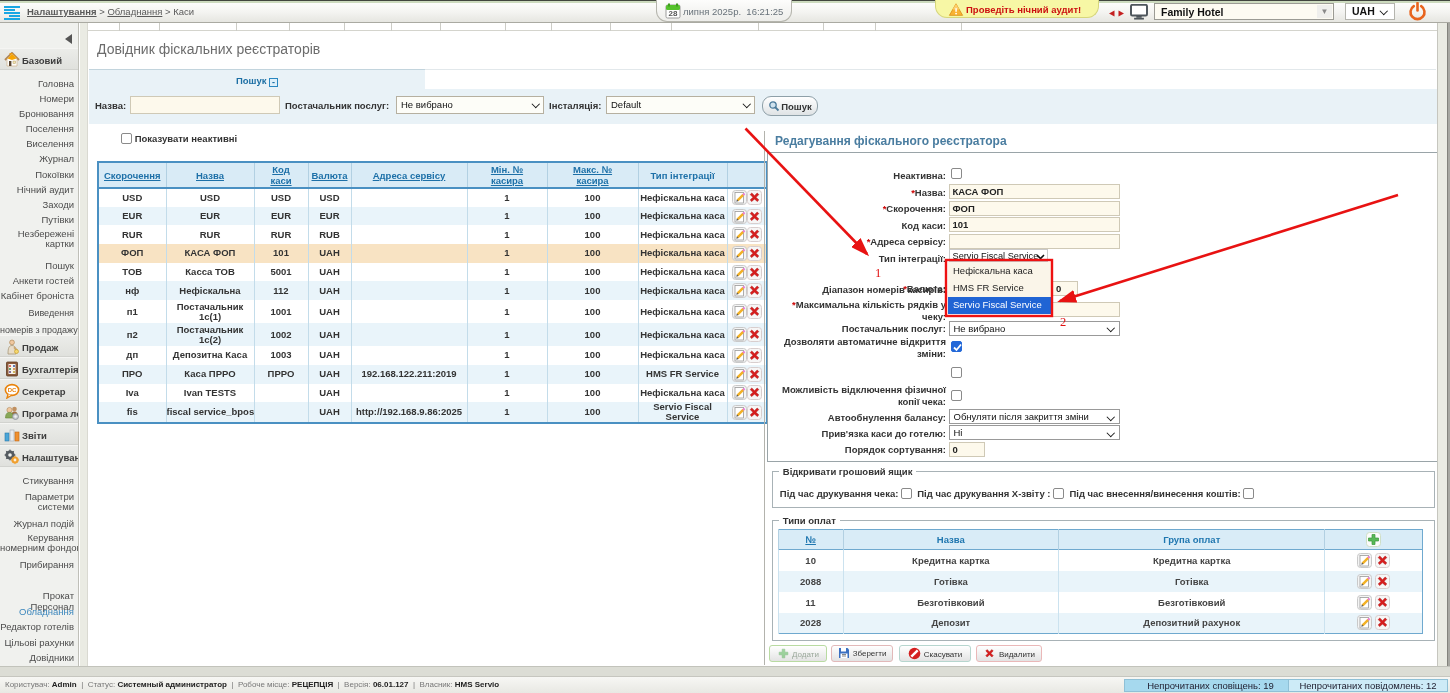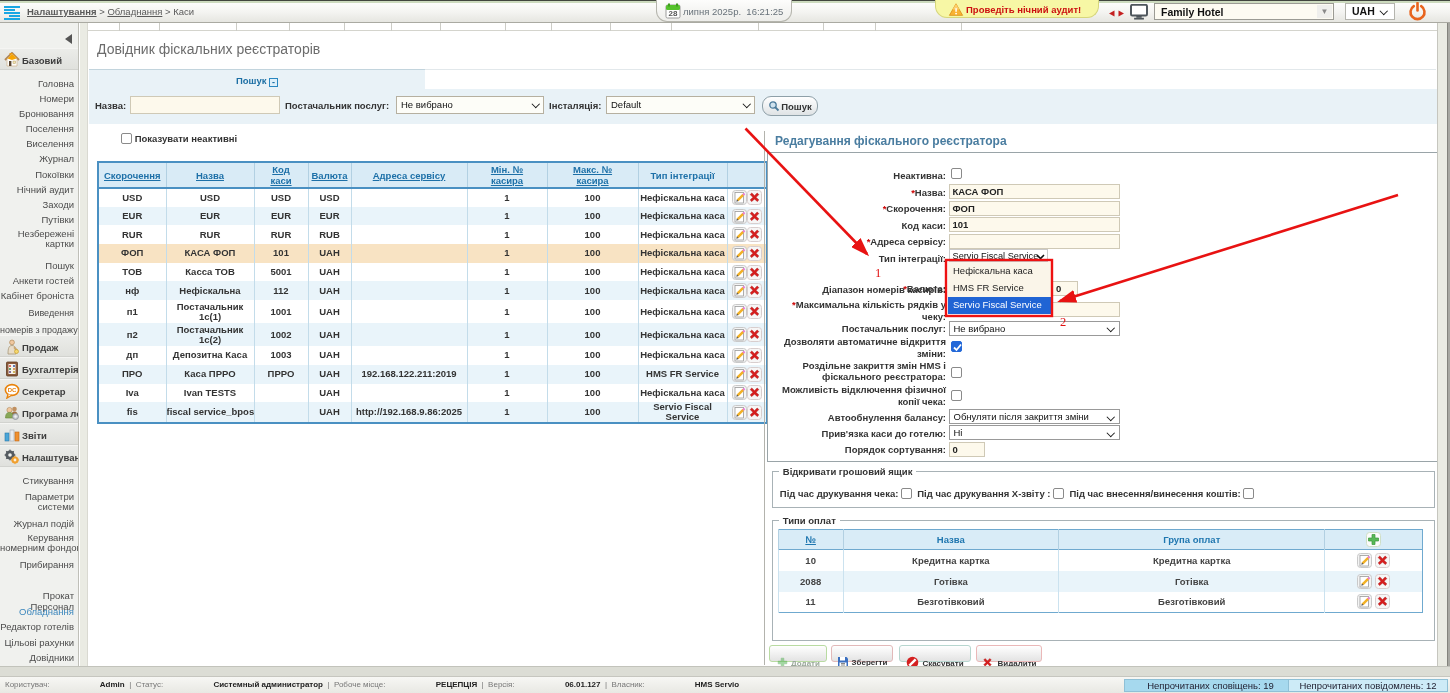--- a/index.html
+++ b/index.html
@@ -70,26 +70,26 @@
 .rlab { position:absolute; width:330px; text-align:right; font-size:9.5px; font-weight:bold; color:#333; line-height:11.5px; }
 .rlab em { font-style:normal; color:#cc0000; }
 .fset { position:absolute; border:1px solid #a8b2b6; }
 .fset .leg { position:absolute; left:6px; top:-6px; background:#fff; padding:0 4px; font-size:9.5px; font-weight:bold; color:#333; }
 
 #ttable { position:absolute; border-collapse:collapse; table-layout:fixed; border:1px solid #6fa9cf; }
 #ttable th { background:#d9ecf7; color:#2077b0; font-size:9.5px; font-weight:bold; border-left:1px solid #b2d0e2; height:20px; }
 #ttable td { font-size:9.5px; font-weight:bold; color:#444; text-align:center; border-left:1px solid #cbe2ef; height:21px; }
 #ttable .rw { background:#fff; } #ttable .rb { background:#e9f4fa; }
 
-.btn { position:absolute; top:622px; height:17px; border-radius:3px; font-size:8px; font-weight:bold; color:#333;
-  background:linear-gradient(#ffffff,#e3e3e3); text-align:center; padding-top:12px; white-space:nowrap; }
+.btn { position:absolute; top:622px; height:17px; border-radius:3px; font-size:8px; font-weight:normal; color:#333;
+  background:linear-gradient(#ffffff,#e3e3e3); text-align:center; padding-top:3px; white-space:nowrap; }
 
 #botstrip { position:absolute; left:0; top:666px; width:1450px; height:10px; background:#dcddd5; border-top:1px solid #c2c3bb; }
 #statusbar { position:absolute; left:0; top:676px; width:1450px; height:17px; background:linear-gradient(#f7f7f4,#e8e8e3); border-top:1px solid #c6c6bf; font-size:8px; color:#777; }
-#statusbar b { color:#222;margin-left:48px; }
+#statusbar b { color:#222; }
 .nbox { position:absolute; top:2px; height:13px; font-size:9.5px; color:#223; text-align:center; padding-top:0px; border:1px solid #8fc0d6; }
 
 #ddown { position:absolute; left:948px; top:261.8px; width:103px; height:52.5px; background:#faf5e9; z-index:40; font-size:9.5px; color:#222; }
 #ddown .di { height:17.4px; line-height:17.4px; padding-left:5px; white-space:nowrap; }
 #ddown .sel { background:#2064d4; color:#fff; font-weight:normal; height:17.7px; line-height:16px; margin:0; padding-left:5px;}
 #overlay { position:absolute; left:0; top:0; width:1450px; height:693px; z-index:50; pointer-events:none; }
 </style>
 </head>
 <body>
 
@@ -533,21 +533,20 @@
   <div class="rlab" style="left:528px;top:276px"><em>*</em>Максимальна кількість рядків у<br>чеку:</div>
   <div class="tinput" style="left:965px;top:279px;width:67px;height:15px;border-left:none"></div>
   <div class="rlab" style="left:528px;top:300px">Постачальник послуг:</div>
   <div class="fsel" style="left:860.5px;top:297.5px;width:171px;height:15px;background:#fff;border-color:#999;padding-top:1px">Не вибрано<span class="chev"></span></div>
   <div class="rlab" style="left:528px;top:313px">Дозволяти автоматичне відкриття<br>зміни:</div>
   <span class="cb" style="position:absolute;left:863px;top:318px;background:#2368d8;border-color:#2368d8">
       <svg width="9" height="9" style="display:block;margin:0.5px">
         <path d="M1 4.5 L3.5 7 L8 1.5" fill="none" stroke="#fff" stroke-width="1.8"></path>
       </svg>
     </span>
-  <div class="rlab" style="left:528px;top:336.5px">Роздільне закриття змін HMS і<br>фіскального реєстратора:</div>
   <span class="cb" style="position:absolute;left:863px;top:343.5px"></span>
   <div class="rlab" style="left:528px;top:361px">Можливість відключення фізичної<br>копії чека:</div>
   <span class="cb" style="position:absolute;left:863px;top:367px"></span>
   <div class="rlab" style="left:528px;top:388.5px">Автообнулення балансу:</div>
   <div class="fsel" style="left:860.5px;top:386px;width:171px;height:15px;background:#fff;border-color:#999;padding-top:1px">Обнуляти після закриття зміни<span class="chev"></span></div>
   <div class="rlab" style="left:528px;top:404.5px">Прив'язка каси до готелю:</div>
   <div class="fsel" style="left:860.5px;top:402px;width:171px;height:15px;background:#fff;border-color:#999;padding-top:1px">Ні<span class="chev"></span></div>
   <div class="rlab" style="left:528px;top:421px">Порядок сортування:</div>
   <div class="tinput" style="left:860.5px;top:418.5px;width:36px;height:15px;line-height:13px">0</div>
 
@@ -599,20 +598,30 @@
         <tr class="rw">
             <td>11</td>
             <td>Безготівковий</td>
             <td>Безготівковий</td>
             <td><svg class="icn" width="15" height="15">
                 <use href="#edic"></use>
               </svg> <svg class="icn" width="15" height="15">
                 <use href="#delic"></use>
               </svg></td>
           </tr>
+        <tr class="rb">
+            <td>2028</td>
+            <td>Депозит</td>
+            <td>Депозитний рахунок</td>
+            <td><svg class="icn" width="15" height="15">
+                <use href="#edic"></use>
+              </svg> <svg class="icn" width="15" height="15">
+                <use href="#delic"></use>
+              </svg></td>
+          </tr>
       </tbody>
     </table>
   </div>
 
   <div class="btn" style="left:681px;width:58px;border:1px solid #b9dba2;color:#9aa89a">
     <svg class="icn" width="13" height="13" viewBox="0 0 15 15" style="opacity:.55;margin:-2px 2px 0 0">
         <path d="M6 2.5 H9 V6 H12.5 V9 H9 V12.5 H6 V9 H2.5 V6 H6 Z" fill="#58b858" stroke="#3a9a3a" stroke-width=".7"></path>
       </svg>Додати</div>
   <div class="btn" style="left:743px;width:62px;border:1px solid #e2b9b9">
     <svg class="icn" width="12" height="12" viewBox="0 0 12 12" style="margin:-2px 3px 0 0">

